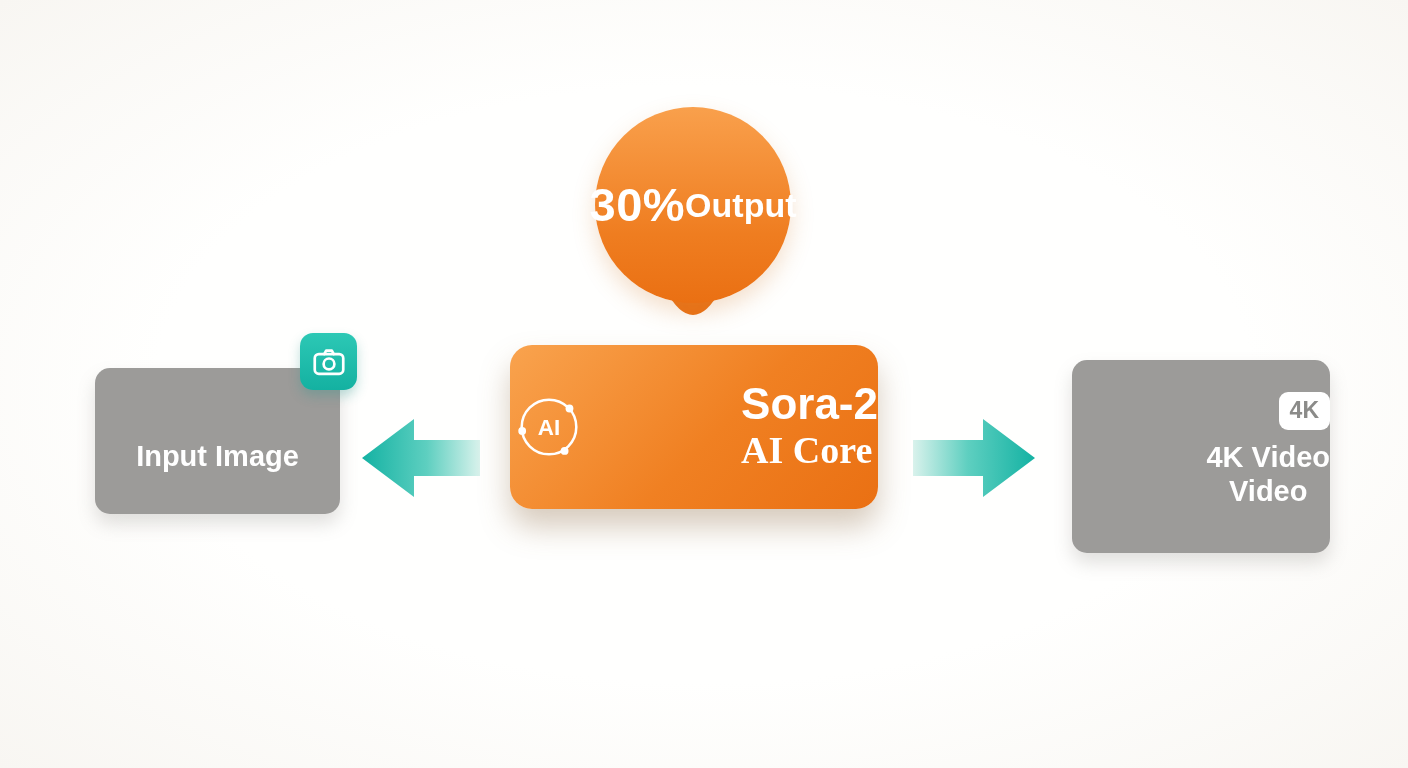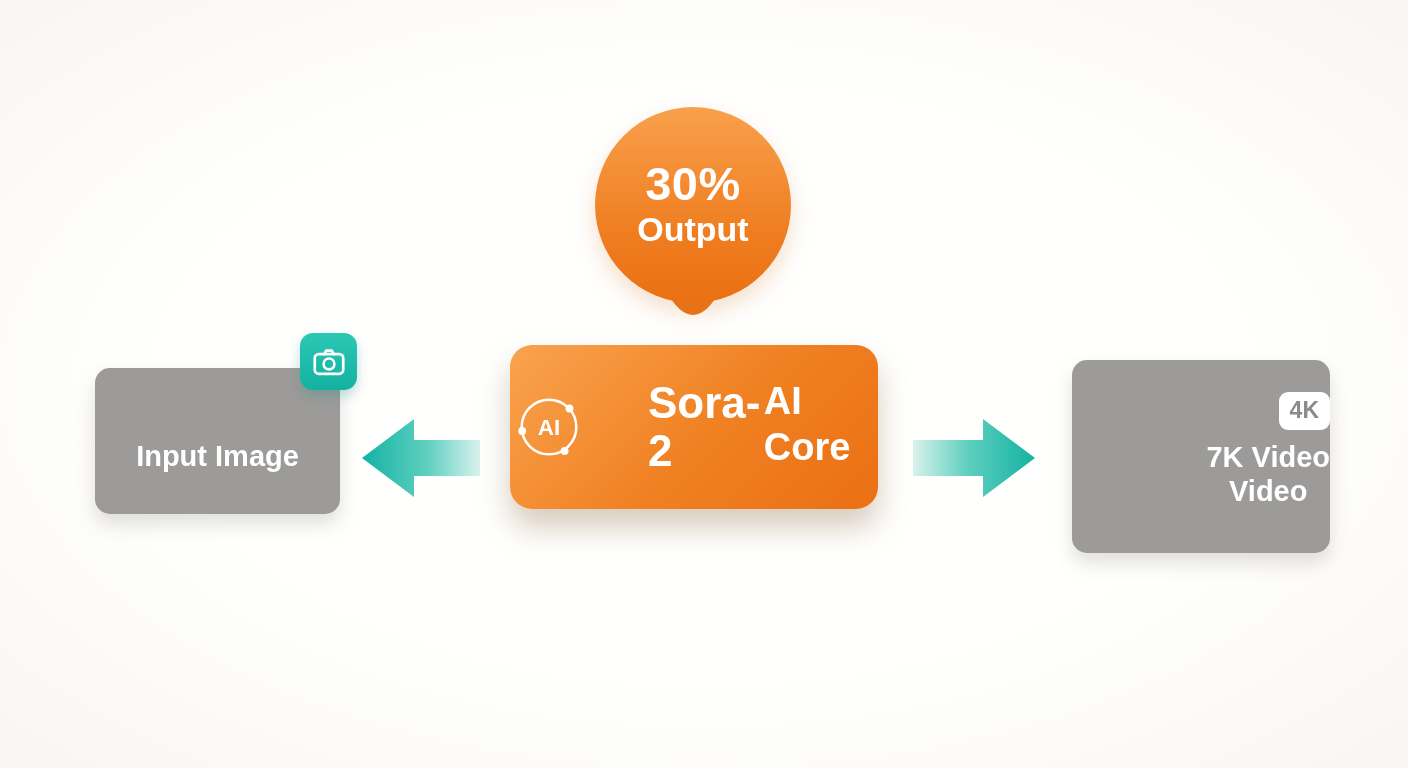--- a/index.html
+++ b/index.html
@@ -7,38 +7,38 @@
     width:1408px;height:768px;position:relative;overflow:hidden;
     font-family:"Liberation Sans",sans-serif;
     background:radial-gradient(ellipse at center, #fffffe 55%, #f8f6f2 100%);
   }
   .stage{position:absolute;inset:0;}
 
   
   .bubble{
     position:absolute;left:595px;top:107px;width:196px;height:196px;border-radius:50%;
     background:linear-gradient(180deg,#f9a04c 0%,#ef7d20 65%,#ea7013 100%);
-    display:flex;flex-direction:column;align-items:center;justify-content:center;
+    display:flex;flex-direction:row;align-items:center;justify-content:center;
     color:#fff;text-align:center;box-shadow:0 10px 22px rgba(210,130,60,0.25);
   }
   .bubble .l1{font-size:47px;font-weight:bold;line-height:1.05;letter-spacing:0.5px;}
   .bubble .l2{font-size:34px;font-weight:bold;line-height:1.25;}
   .bubble-tail{position:absolute;left:663px;top:289px;width:60px;height:52px;}
 
   
   .core-box{
     position:absolute;left:510px;top:345px;width:368px;height:164px;border-radius:22px;
     background:linear-gradient(135deg,#f9a34e 0%,#f08022 55%,#ea7013 100%);
     box-shadow:0 18px 30px rgba(140,105,70,0.35);
     display:flex;align-items:center;justify-content:space-between;gap:20px;color:#fff;
   }
   .ai-icon{width:78px;height:78px;flex:0 0 auto;}
-  .core-text{display:flex;flex-direction:row;margin-left:40px;}
+  .core-text{display:flex;flex-direction:column;}
   .core-title{font-size:44px;font-weight:bold;line-height:1.08;}
-  .core-subtitle{font-size:38px;font-weight:bold;line-height:1.2;}
+  .core-subtitle{font-size:38px;font-weight:bold;line-height:1.2;font-family:Liberation Serif, serif;}
 
   
   .gray-box{
     position:absolute;background:#9c9b99;border-radius:15px;color:#fff;
     box-shadow:0 10px 18px rgba(120,115,108,0.22);
   }
   .input-box{left:95px;top:368px;width:245px;height:146px;
     display:flex;align-items:center;justify-content:center;}
   .input-label{font-size:29px;font-weight:bold;margin-top:30px;}
 
@@ -119,18 +119,18 @@
         <stop offset="0.45" stop-color="#5ecfc0"></stop>
         <stop offset="1" stop-color="#14b2a3"></stop>
       </linearGradient>
     </defs>
     <polygon points="0,28 70,28 70,7 122,46 70,85 70,64 0,64" fill="url(#gradR)"></polygon>
   </svg>
 
   <div class="gray-box output-box">
     <div class="k-badge">4K</div>
     <div class="output-lines">
-      <div>7K Video</div>
+      <div>4K Video</div>
       <div>Video</div>
     </div>
   </div>
 
 </div>
 
 </body></html>

